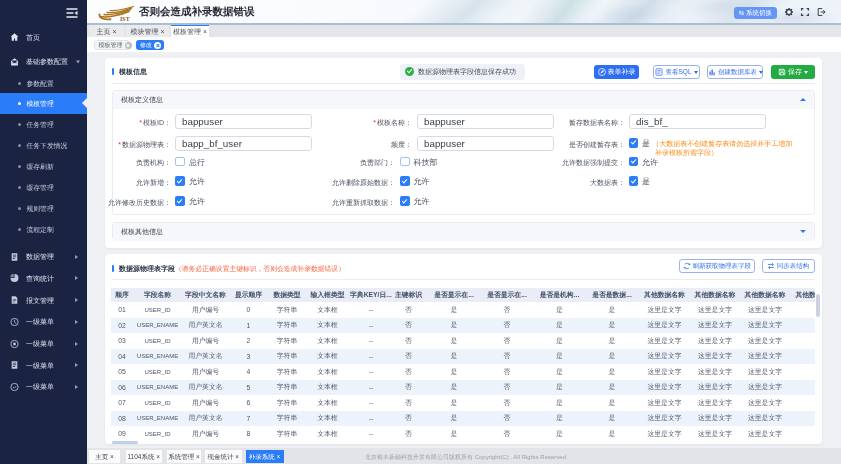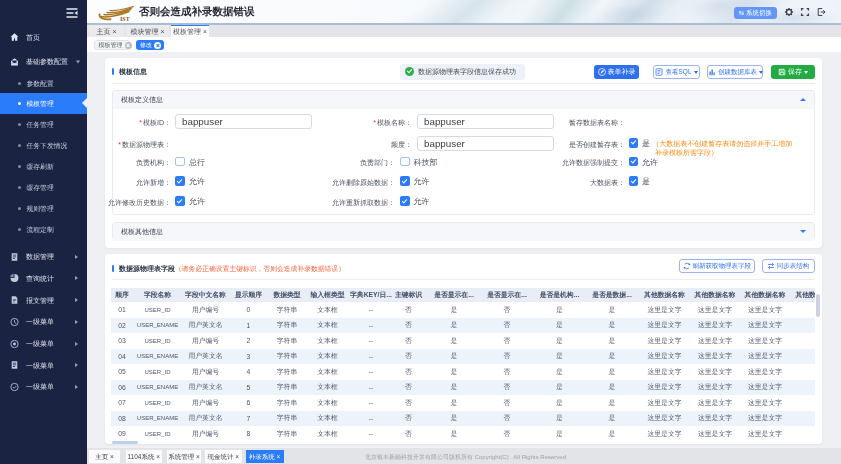--- a/index.html
+++ b/index.html
@@ -180,22 +180,24 @@
 
   <div class="panel" style="top:32px;height:125px;">
     <div class="phead">模板定义信息<span class="pcar up"></span></div>
   </div>
 
   <div class="flabel" style="right:651px;top:60px;"><span class="req">*</span>模板ID：</div>
   <div class="finput" style="left:70px;top:56px;">bappuser</div>
   <div class="flabel" style="right:410px;top:60px;"><span class="req">*</span>模板名称：</div>
   <div class="finput" style="left:312px;top:56px;">bappuser</div>
   <div class="flabel" style="right:197px;top:60px;">暂存数据表名称：</div>
+  <div class="finput" style="left:524px;top:56px;">dis_bf_</div>
 
   <div class="flabel" style="right:651px;top:81.5px;"><span class="req">*</span>数据源物理表：</div>
+  <div class="finput" style="left:70px;top:77.5px;">bapp_bf_user</div>
   <div class="flabel" style="right:410px;top:81.5px;">频度：</div>
   <div class="finput" style="left:312px;top:77.5px;">bappuser</div>
   <div class="flabel" style="right:197px;top:81.5px;">是否创建暂存表：</div>
   <div class="cb on" style="left:523.5px;top:80px;"></div>
   <div class="cbt" style="left:537px;top:80px;">是 <span style="font-size:7px;color:#fb8b15;">（大数据表不创建暂存表请勿选择并手工增加</span></div>
   <div class="cbt" style="left:550px;top:89.5px;font-size:7px;color:#fb8b15;">补录模板所需字段）</div>
 
   <div class="flabel" style="right:651px;top:100px;">负责机构：</div>
   <div class="cb off" style="left:70px;top:98.5px;"></div>
   <div class="cbt" style="left:84px;top:98.5px;">总行</div>

